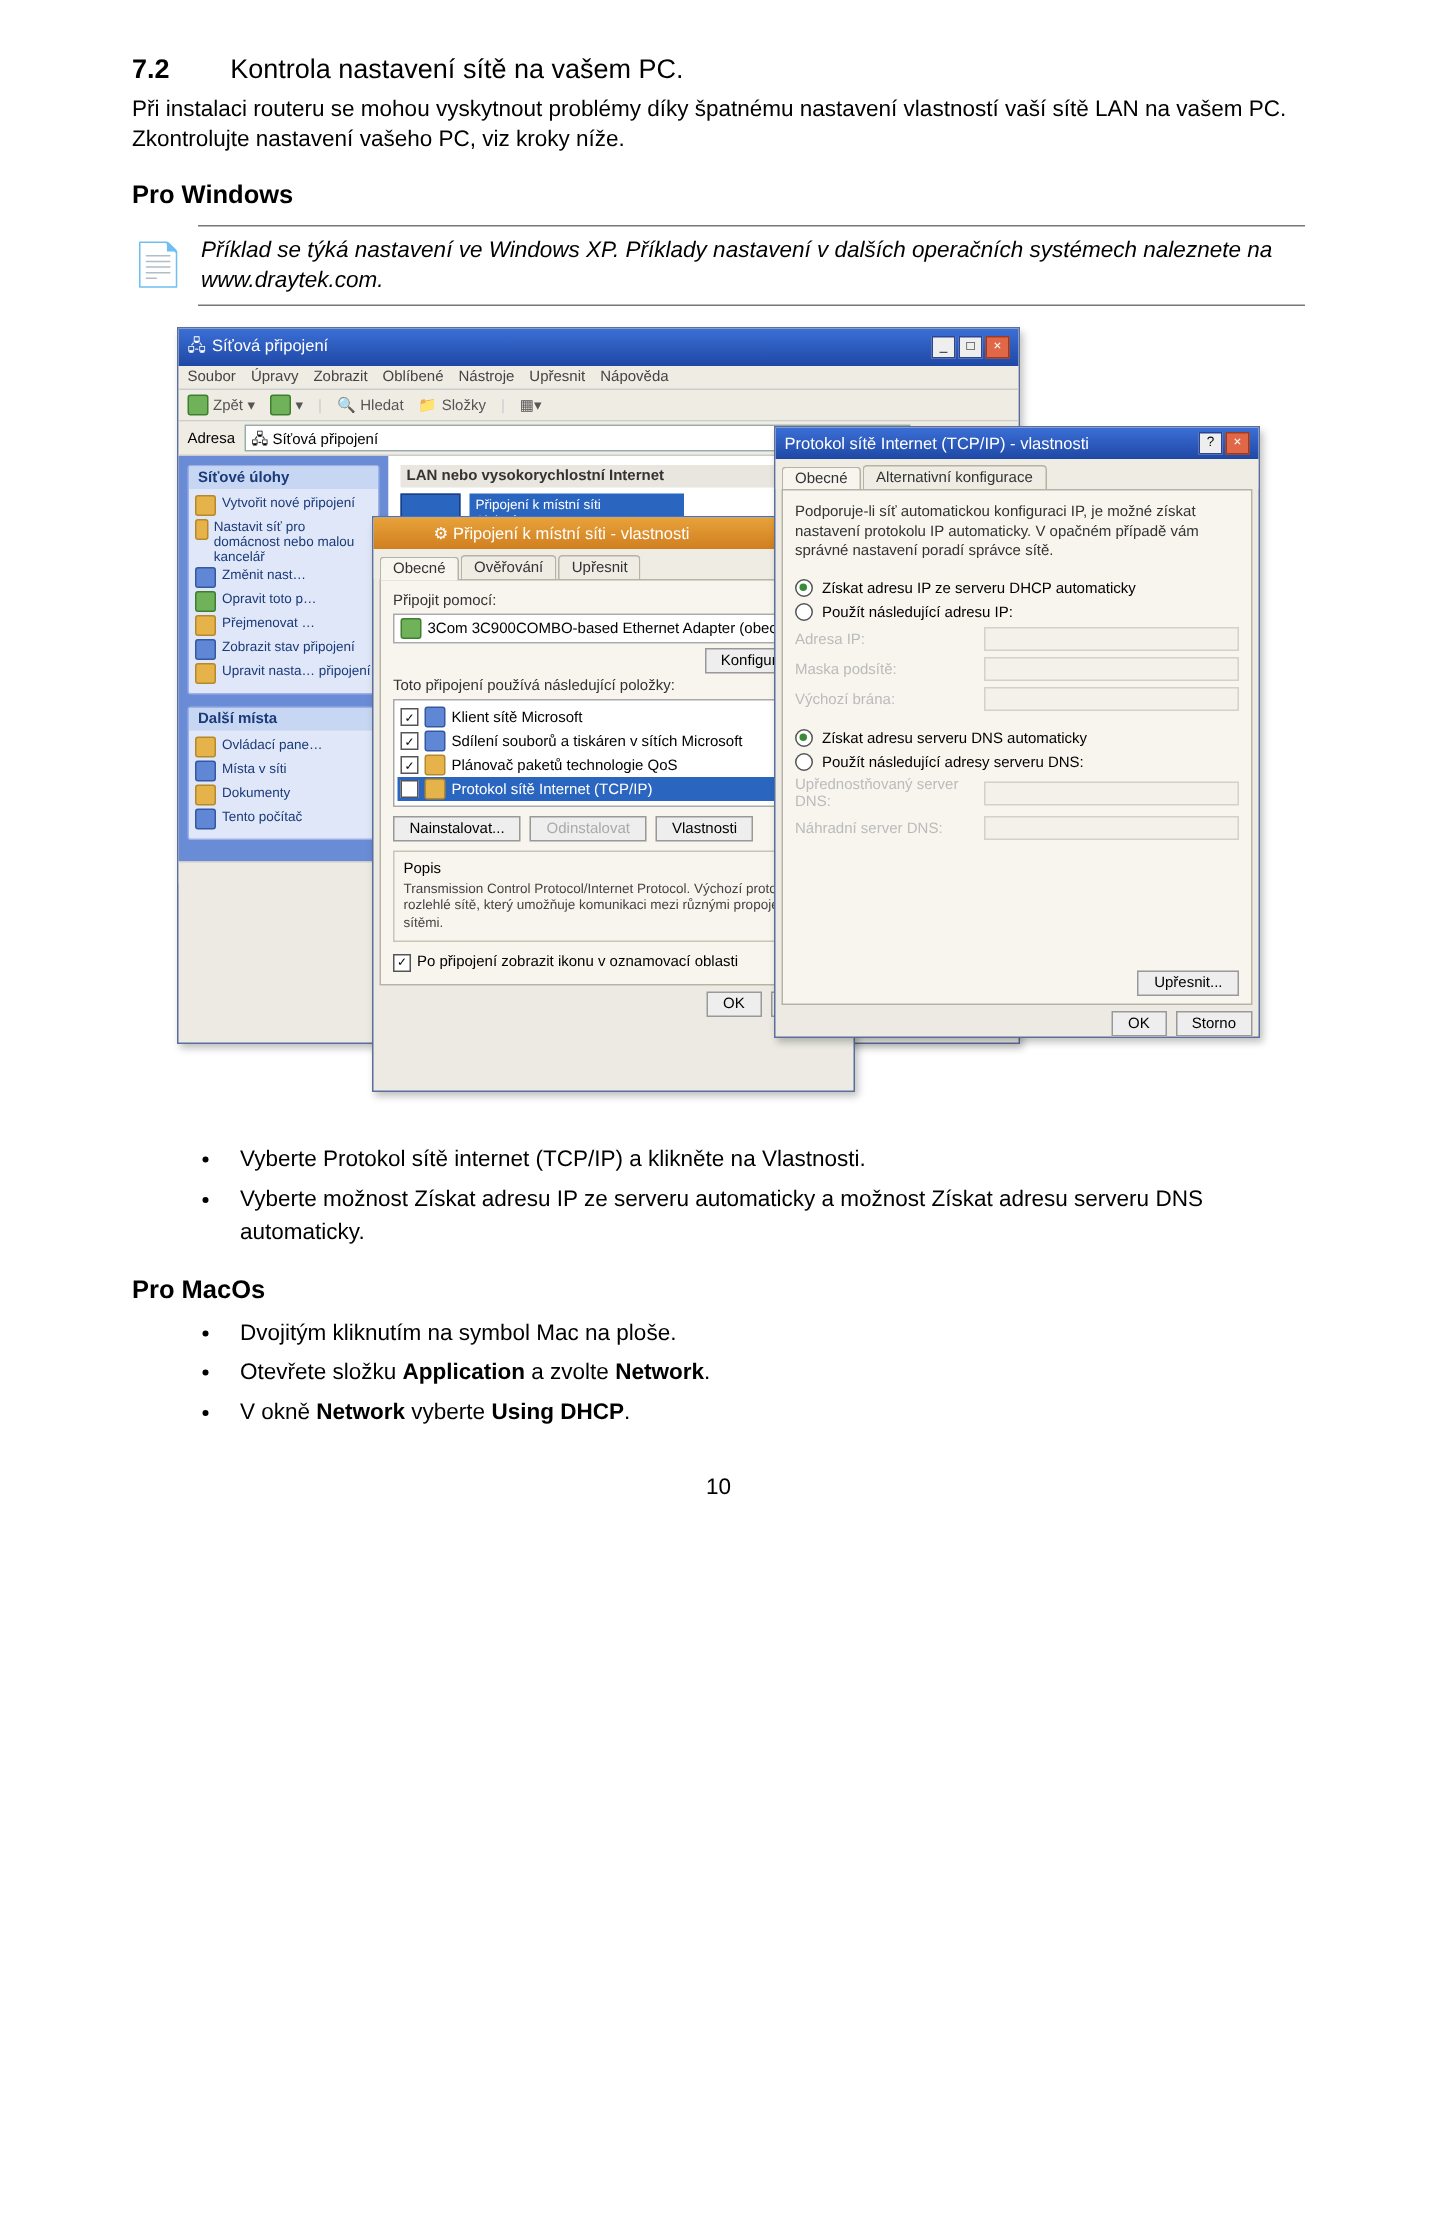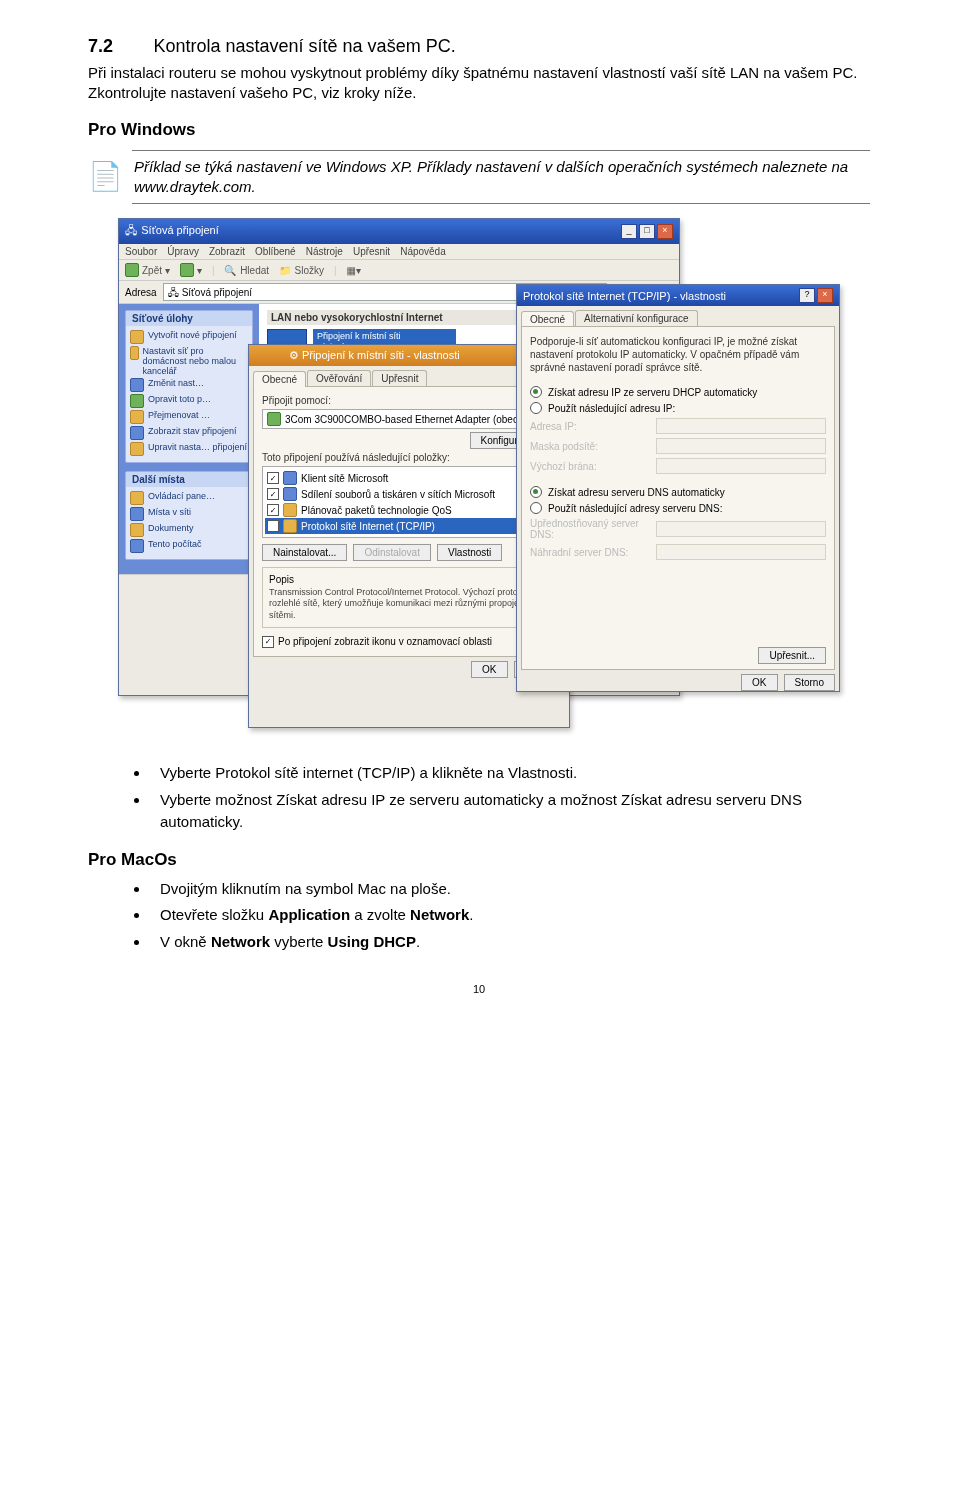--- a/index.html
+++ b/index.html
@@ -136,21 +136,21 @@
   .tcpip-row { display:flex; align-items:center; gap:6px; margin:4px 0; font-size:10px;}
   .tcpip-row .lbl { width:120px; color:#999; }
   .tcpip-row .fld { flex:1; height:14px; background:#fff; border:1px solid #ccc; }
   .tcpip-row.disabled .fld { background:#f3f1ea; border-color:#d5d1c5; }
   .tcpip-row.disabled .lbl { color:#bbb; }
 
   .small-ic { width:12px; height:12px; display:inline-block; background:#e6b24a; border:1px solid #b5892a; border-radius:2px;}
   .small-ic.blue { background:#5f87d6; border-color:#35589f;}
   .small-ic.green { background:#6fb25a; border-color:#3e7e2e;}
 
-  .pagefoot { text-align:center; font-size:11px; margin-top:30px; }
+  .pagefoot { text-align:center; font-size:15px; margin-top:30px; }
 </style>
 </head>
 <body>
 
 <div class="page">
 
   <div>
     <span class="section-num">7.2</span>
     <span class="section-title">Kontrola nastavení sítě na vašem PC.</span>
   </div>

